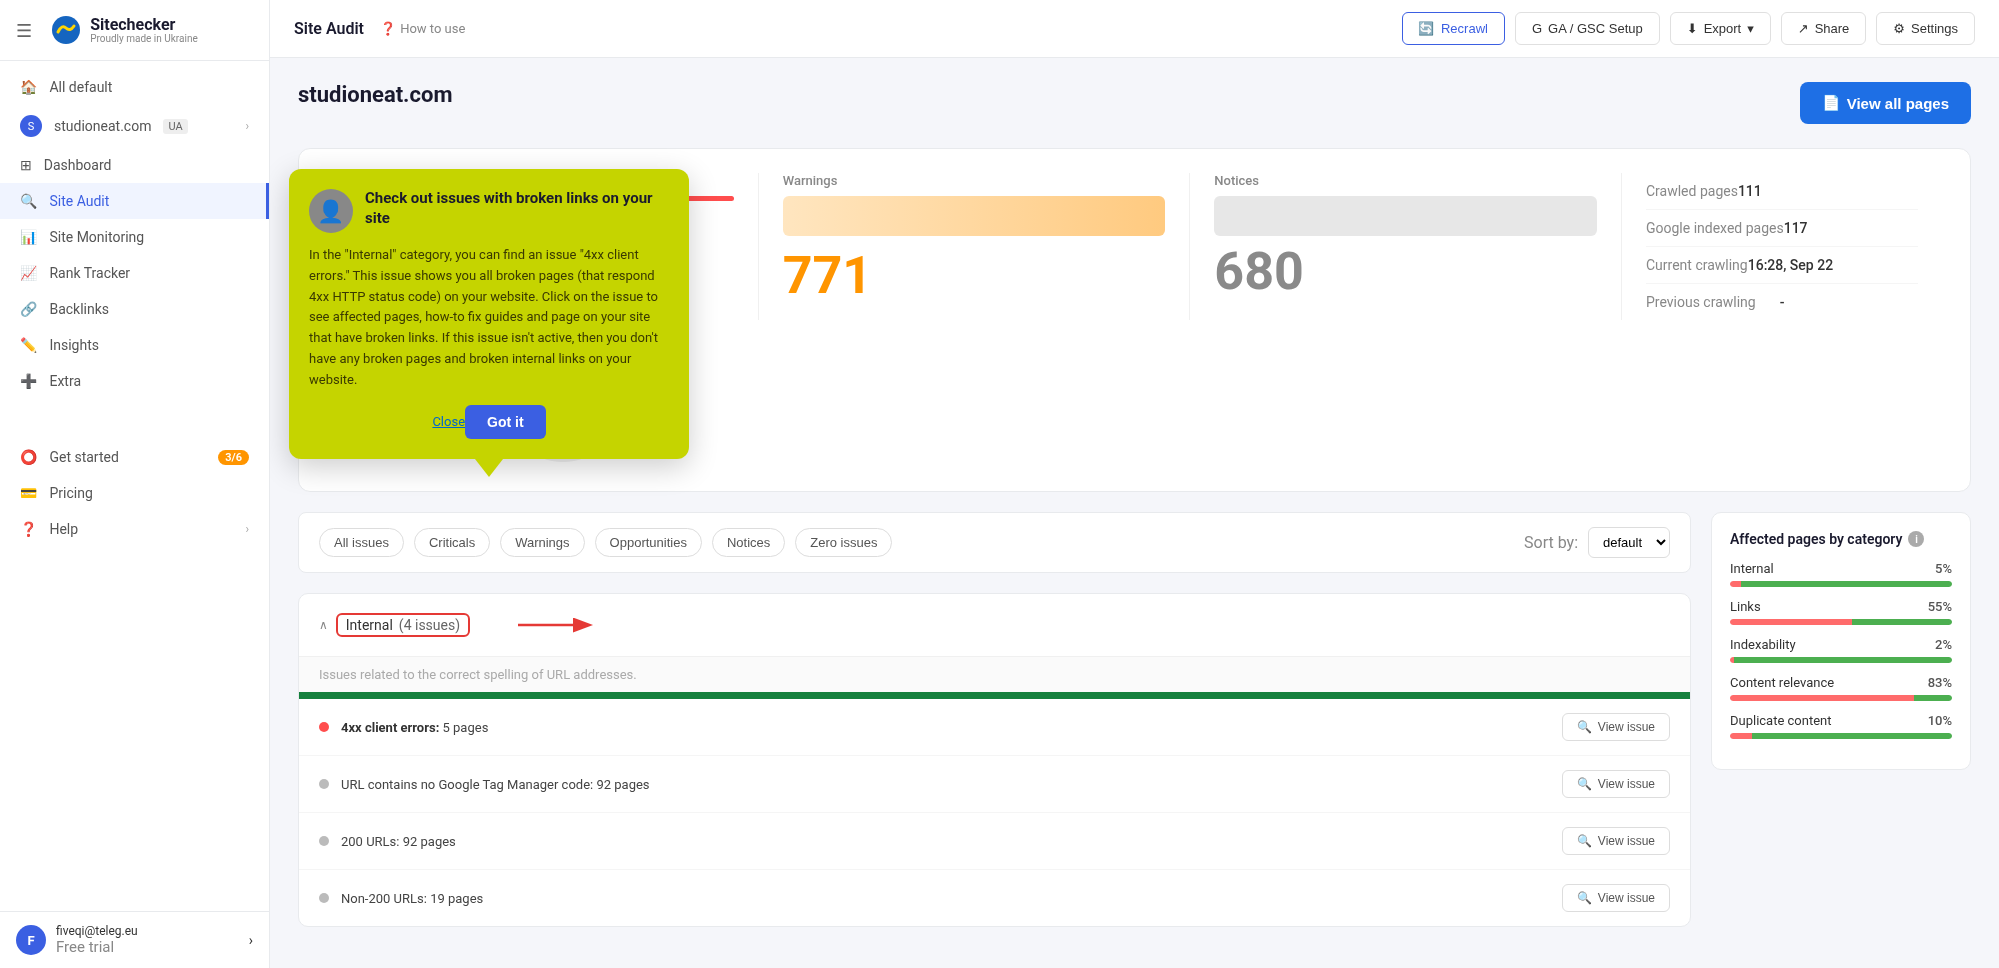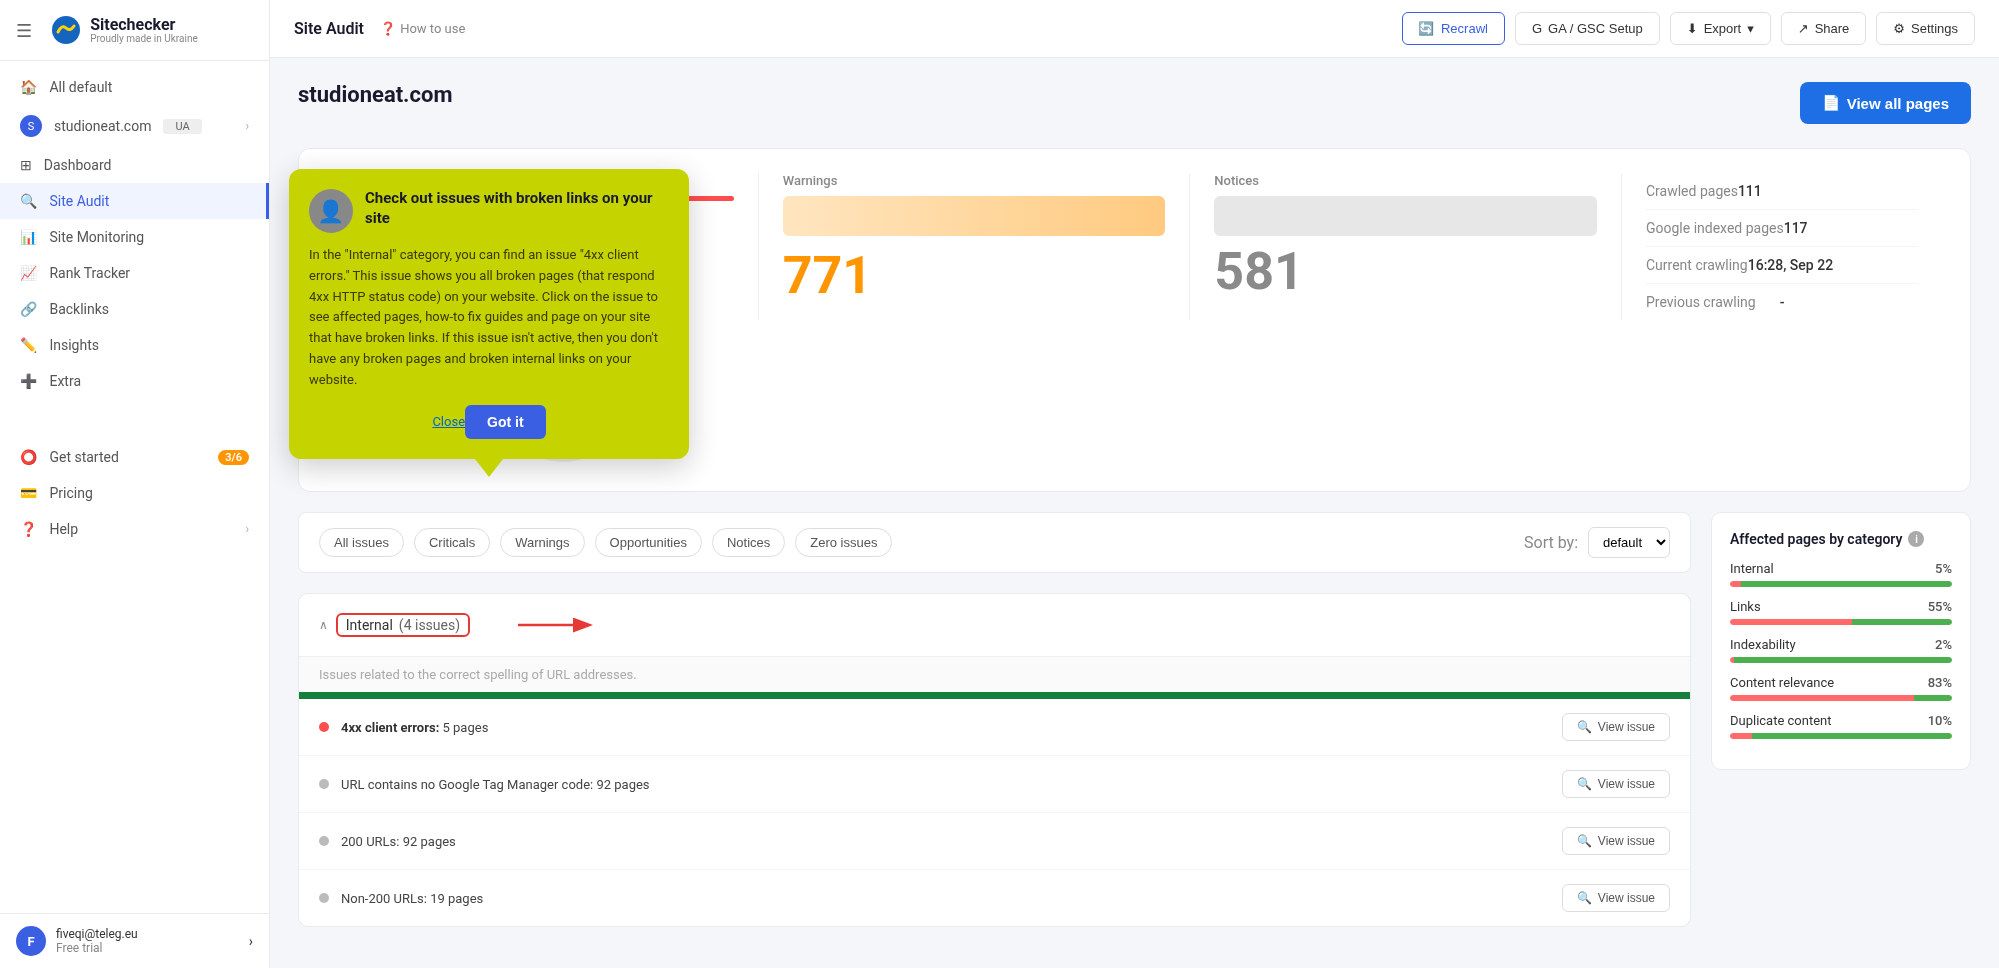--- a/index.html
+++ b/index.html
@@ -20,21 +20,21 @@
 
     .sidebar-nav { flex: 1; padding: 8px 0; overflow-y: auto; }
     .sidebar-item { display: flex; align-items: center; gap: 12px; padding: 10px 20px; cursor: pointer; color: #555; font-size: 14px; position: relative; }
     .sidebar-item.active { color: #3b5fe2; background: #f0f4ff; border-right: 3px solid #3b5fe2; }
     .sidebar-item .chevron { margin-left: auto; font-size: 12px; color: #aaa; }
     .sidebar-item .badge { margin-left: auto; background: #ff9500; color: #fff; border-radius: 10px; padding: 1px 7px; font-size: 11px; font-weight: 600; }
     .sidebar-user { padding: 12px 16px; border-top: 1px solid #e8eaed; display: flex; align-items: center; gap: 10px; cursor: pointer; }
     .user-avatar { width: 30px; height: 30px; border-radius: 50%; background: #3b5fe2; color: #fff; display: flex; align-items: center; justify-content: center; font-weight: 700; font-size: 13px; }
     .user-info { flex: 1; }
     .user-name { font-size: 12px; color: #333; }
-    .user-plan { font-size: 12px; color: #888; }
+    .user-plan { font-size: 15px; color: #888; }
 
     
     .topbar { background: #fff; border-bottom: 1px solid #e8eaed; padding: 12px 24px; display: flex; align-items: center; gap: 16px; }
     .topbar-title { font-size: 16px; font-weight: 600; color: #1a1a2e; }
     .topbar-help { display: flex; align-items: center; gap: 4px; color: #888; font-size: 13px; cursor: pointer; }
     .topbar-actions { margin-left: auto; display: flex; align-items: center; gap: 10px; }
     .btn { padding: 8px 16px; border-radius: 6px; font-size: 13px; cursor: pointer; border: 1px solid #e0e0e0; background: #fff; color: #333; display: flex; align-items: center; gap: 6px; font-weight: 500; }
     .btn-blue-outline { border: 1.5px solid #3b5fe2; color: #3b5fe2; background: #fff; }
     .btn-large-blue { background: #1e6fe5; color: #fff; border: none; border-radius: 8px; padding: 12px 22px; font-size: 15px; font-weight: 600; cursor: pointer; display: flex; align-items: center; gap: 6px; }
 
@@ -144,21 +144,21 @@
     </div>
 
     <div class="sidebar-nav">
       <div class="sidebar-item">
         <span>🏠</span>
         <span>All default</span>
       </div>
       <div class="sidebar-item">
         <span style="width:22px;height:22px;border-radius:50%;background:#3b5fe2;color:#fff;display:inline-flex;align-items:center;justify-content:center;font-size:11px;">S</span>
         <span>studioneat.com</span>
-        <span style="font-size:11px;background:#eee;padding:1px 12px;border-radius:3px;color:#666;">UA</span>
+        <span style="font-size:11px;background:#eee;padding:1px 5px;border-radius:3px;color:#666;">UA</span>
         <span class="chevron">›</span>
       </div>
 
       <div class="sidebar-item">
         <span>⊞</span>
         <span>Dashboard</span>
       </div>
       <div class="sidebar-item active">
         <span>🔍</span>
         <span>Site Audit</span>
@@ -267,21 +267,21 @@
 
         <div class="stat-col">
           <div class="stat-label">Warnings</div>
           <div class="stat-bar orange" style="background: linear-gradient(to right, #ffcc80, #ff9500); height: 40px; border-radius: 6px; margin-bottom: 10px; opacity: 0.5;"></div>
           <div class="stat-number orange">771</div>
         </div>
 
         <div class="stat-col">
           <div class="stat-label">Notices</div>
           <div class="stat-bar gray" style="background: #d0d0d0; height: 40px; border-radius: 6px; margin-bottom: 10px; opacity: 0.5;"></div>
-          <div class="stat-number gray-num">581</div>
+          <div class="stat-number gray-num">680</div>
         </div>
 
         <div class="meta-col" style="min-width: 320px;">
           <div class="meta-row">
             <span class="meta-label">Crawled pages</span>
             <span class="meta-value">111</span>
           </div>
           <div class="meta-row">
             <span class="meta-label">Google indexed pages</span>
             <span class="meta-value">117</span>

